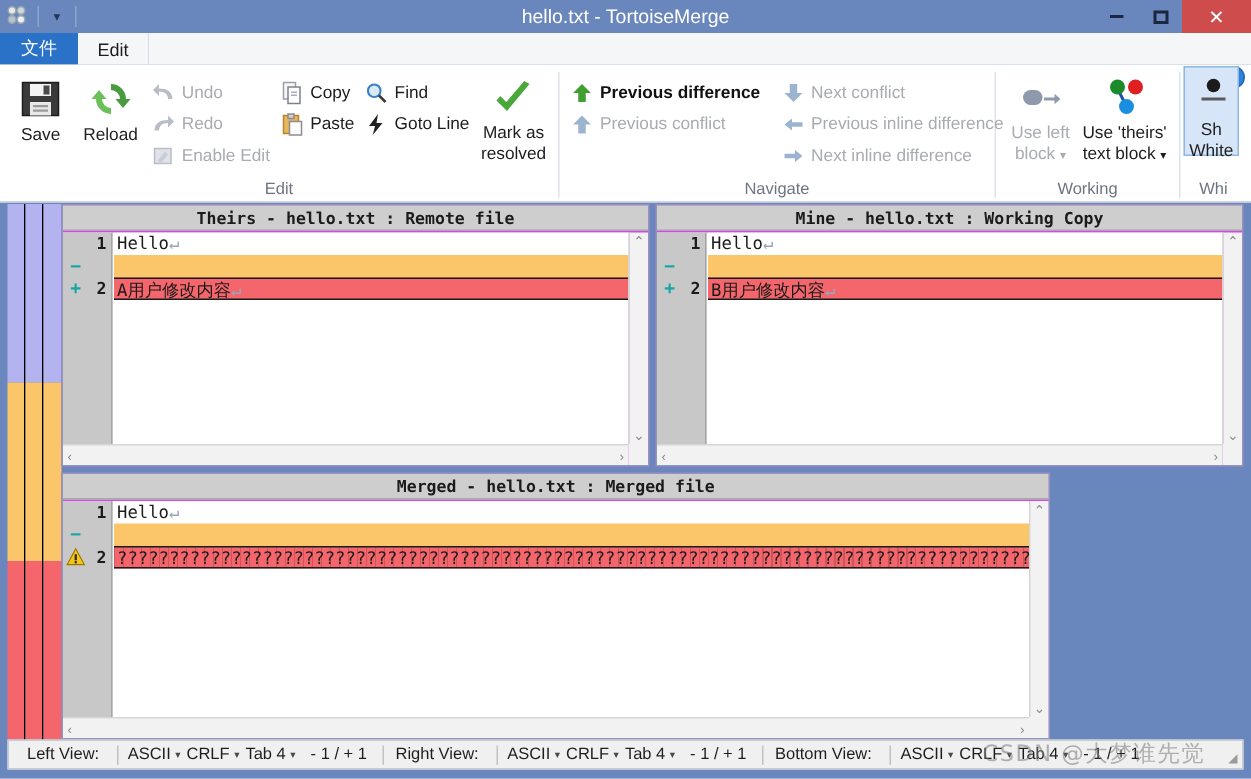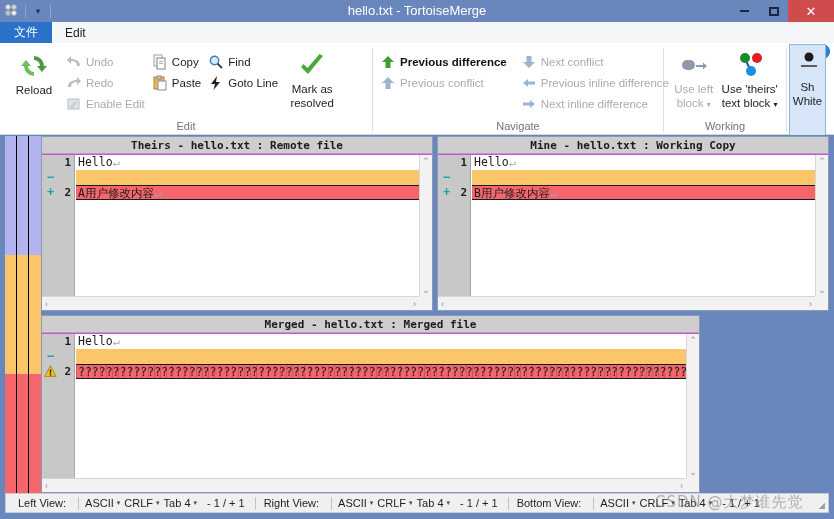--- a/index.html
+++ b/index.html
@@ -244,20 +244,32 @@
     <div class="ribbon-top-right">
       <span class="chev">^</span>
       <span class="helpbtn">?</span>
     </div>
 
     <div class="groups">
 
       <div class="group" style="width:372px;">
         <div class="group-body">
 
+          <div class="bigbtn" style="width:52px;">
+            <svg class="ico big" viewBox="0 0 30 30">
+              <rect x="3" y="4" width="24" height="22" fill="#3a3a3a"></rect>
+              <rect x="3" y="4" width="24" height="22" fill="none" stroke="#1c1c1c" stroke-width="1"></rect>
+              <rect x="8" y="5" width="14" height="8" fill="#f2f2f2"></rect>
+              <rect x="17" y="6" width="4" height="6" fill="#4a4a4a"></rect>
+              <rect x="8" y="17" width="14" height="9" fill="#e8e8e8"></rect>
+              <rect x="10" y="19" width="10" height="1.5" fill="#9a9a9a"></rect>
+              <rect x="10" y="22" width="10" height="1.5" fill="#9a9a9a"></rect>
+            </svg>
+            <span class="lbl">Save</span>
+          </div>
 
           <div class="bigbtn" style="width:58px;">
             <svg class="ico big" viewBox="0 0 30 30">
               <path d="M15 5 A10 10 0 0 1 25 15 L28 15 L23 21 L18 15 L21 15 A6 6 0 0 0 15 9 Z" fill="#4a9b3f"></path>
               <path d="M15 25 A10 10 0 0 1 5 15 L2 15 L7 9 L12 15 L9 15 A6 6 0 0 0 15 21 Z" fill="#6dbf5a"></path>
             </svg>
             <span class="lbl">Reload</span>
           </div>
 
           <div class="group-div"></div>
@@ -405,21 +417,21 @@
             <span class="lbl two"><span>text block</span> <span style="font-size:8px;">▾</span></span>
           </div>
         </div>
         <div class="group-title">Working</div>
       </div>
 
       <div class="group-div" style="margin:5px 0 3px 0;"></div>
 
       <div class="group" style="width:44px; overflow:hidden;">
         <div class="group-body" style="padding-left:2px;">
-          <div class="bigbtn" style="width:48px; background:#d6e5f7; border:1px solid #8fb8e0; height:92px; margin-top:-3px;">
+          <div class="bigbtn" style="width:48px; background:#d6e5f7; border:1px solid #8fb8e0; height:60px; margin-top:-3px;">
             <svg class="ico big" viewBox="0 0 30 30">
               <circle cx="16" cy="8" r="4.5" fill="#1b1b1b"></circle>
               <rect x="8" y="16" width="16" height="2" fill="#5a5a5a"></rect>
             </svg>
             <span class="lbl two">Sh</span>
             <span class="lbl two">White</span>
           </div>
         </div>
         <div class="group-title">Whi</div>
       </div>

